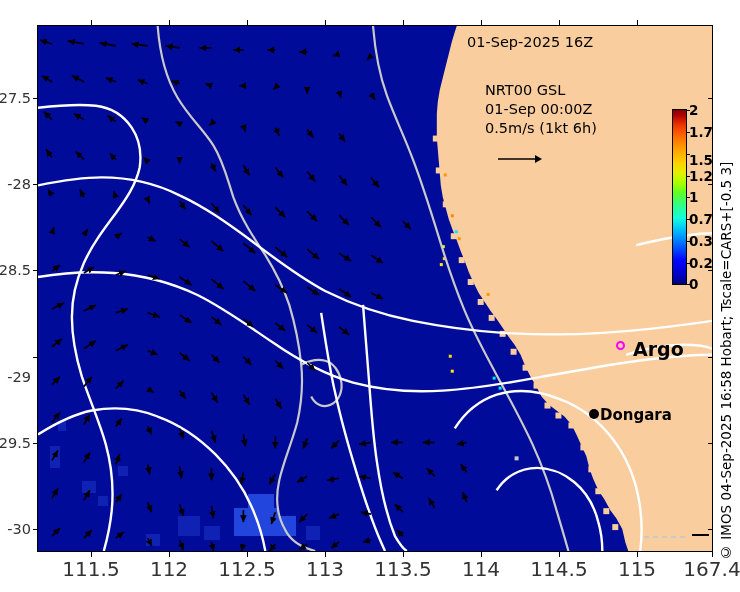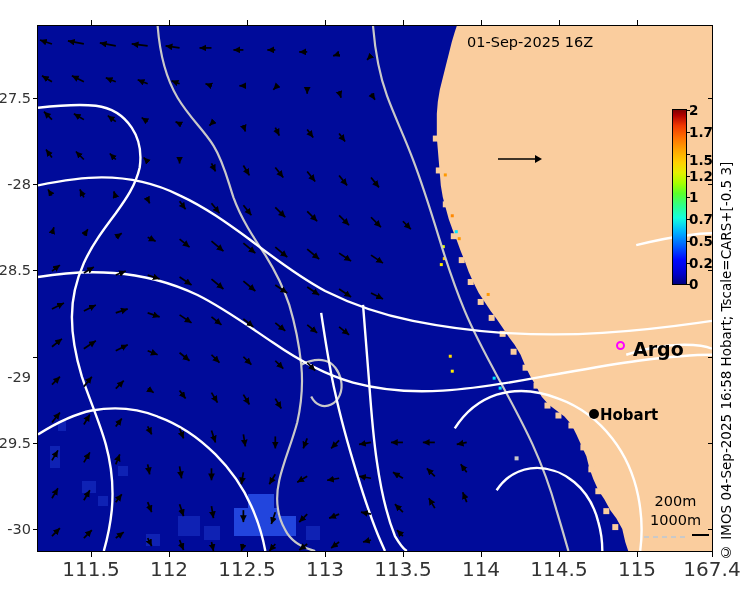--- a/index.html
+++ b/index.html
@@ -384,34 +384,35 @@
           <path d="M 238,520 L 232,527"></path>
         <path d="M 270,520 L 262,526"></path>
           <path d="M 302,518 L 294,524"></path>
         <path d="M 334,516 L 326,518"></path>
           <path d="M 366,512 L 360,506"></path>
       </g>
     </svg>
 
     <div class="plotlabel" id="datestamp">01-Sep-2025 16Z</div>
 
+    <div class="plotlabel" id="nrtblock">
+      <div>NRT00 GSL</div>
+      <div>01-Sep 00:00Z</div>
+      <div>0.5m/s (1kt 6h)</div>
+    </div>
     <svg id="arrowref" width="46" height="14" viewBox="0 0 46 14">
       <line x1="1" y1="7" x2="38" y2="7" stroke="#000" stroke-width="1.6"></line>
       <path d="M38,3 L45,7 L38,11 z" fill="#000"></path>
     </svg>
 
     <div id="argo-marker"></div>
     <div class="plotlabel" id="argo-label">Argo</div>
     <div id="dongara-marker"></div>
-    <div class="plotlabel" id="dongara-label">Hobart</div>
-
-    <div id="depthlegend">
-      <span class="dl">200m</span>
-      <span class="dl">1000m</span>
-    </div>
+    <div class="plotlabel" id="dongara-label">Dongara</div>
+
     <svg id="depthlines" viewBox="0 0 68 14">
       <line x1="2" y1="5" x2="46" y2="5" stroke="#c9c9c9" stroke-width="2" stroke-dasharray="5,4"></line>
       <line x1="50" y1="3" x2="67" y2="3" stroke="#000" stroke-width="2"></line>
     </svg>
 
     <div id="cbar"></div>
 
     <div class="cbdash" style="top:84px;"></div>
     <div class="cbdash" style="top:106px;"></div>
     <div class="cbdash" style="top:128px;"></div>
@@ -420,21 +421,21 @@
     <div class="cbdash" style="top:193px;"></div>
     <div class="cbdash" style="top:215px;"></div>
     <div class="cbdash" style="top:237px;"></div>
     <div class="cbdash" style="top:258px;"></div>
     <div class="cbtick" style="top:84px;">2</div>
     <div class="cbtick" style="top:106px;">1.75</div>
     <div class="cbtick" style="top:134px;">1.5</div>
     <div class="cbtick" style="top:150px;">1.25</div>
     <div class="cbtick" style="top:171px;">1</div>
     <div class="cbtick" style="top:193px;">0.75</div>
-    <div class="cbtick" style="top:215px;">0.5</div>
+    <div class="cbtick" style="top:215px;">0.3</div>
     <div class="cbtick" style="top:237px;">0.25</div>
     <div class="cbtick" style="top:258px;">0</div>
   </div>
 
   <div>
     <div class="xtick" style="left:91px;"></div>
     <div class="xtick" style="left:169px;"></div>
     <div class="xtick" style="left:247px;"></div>
     <div class="xtick" style="left:325px;"></div>
     <div class="xtick" style="left:403px;"></div>

